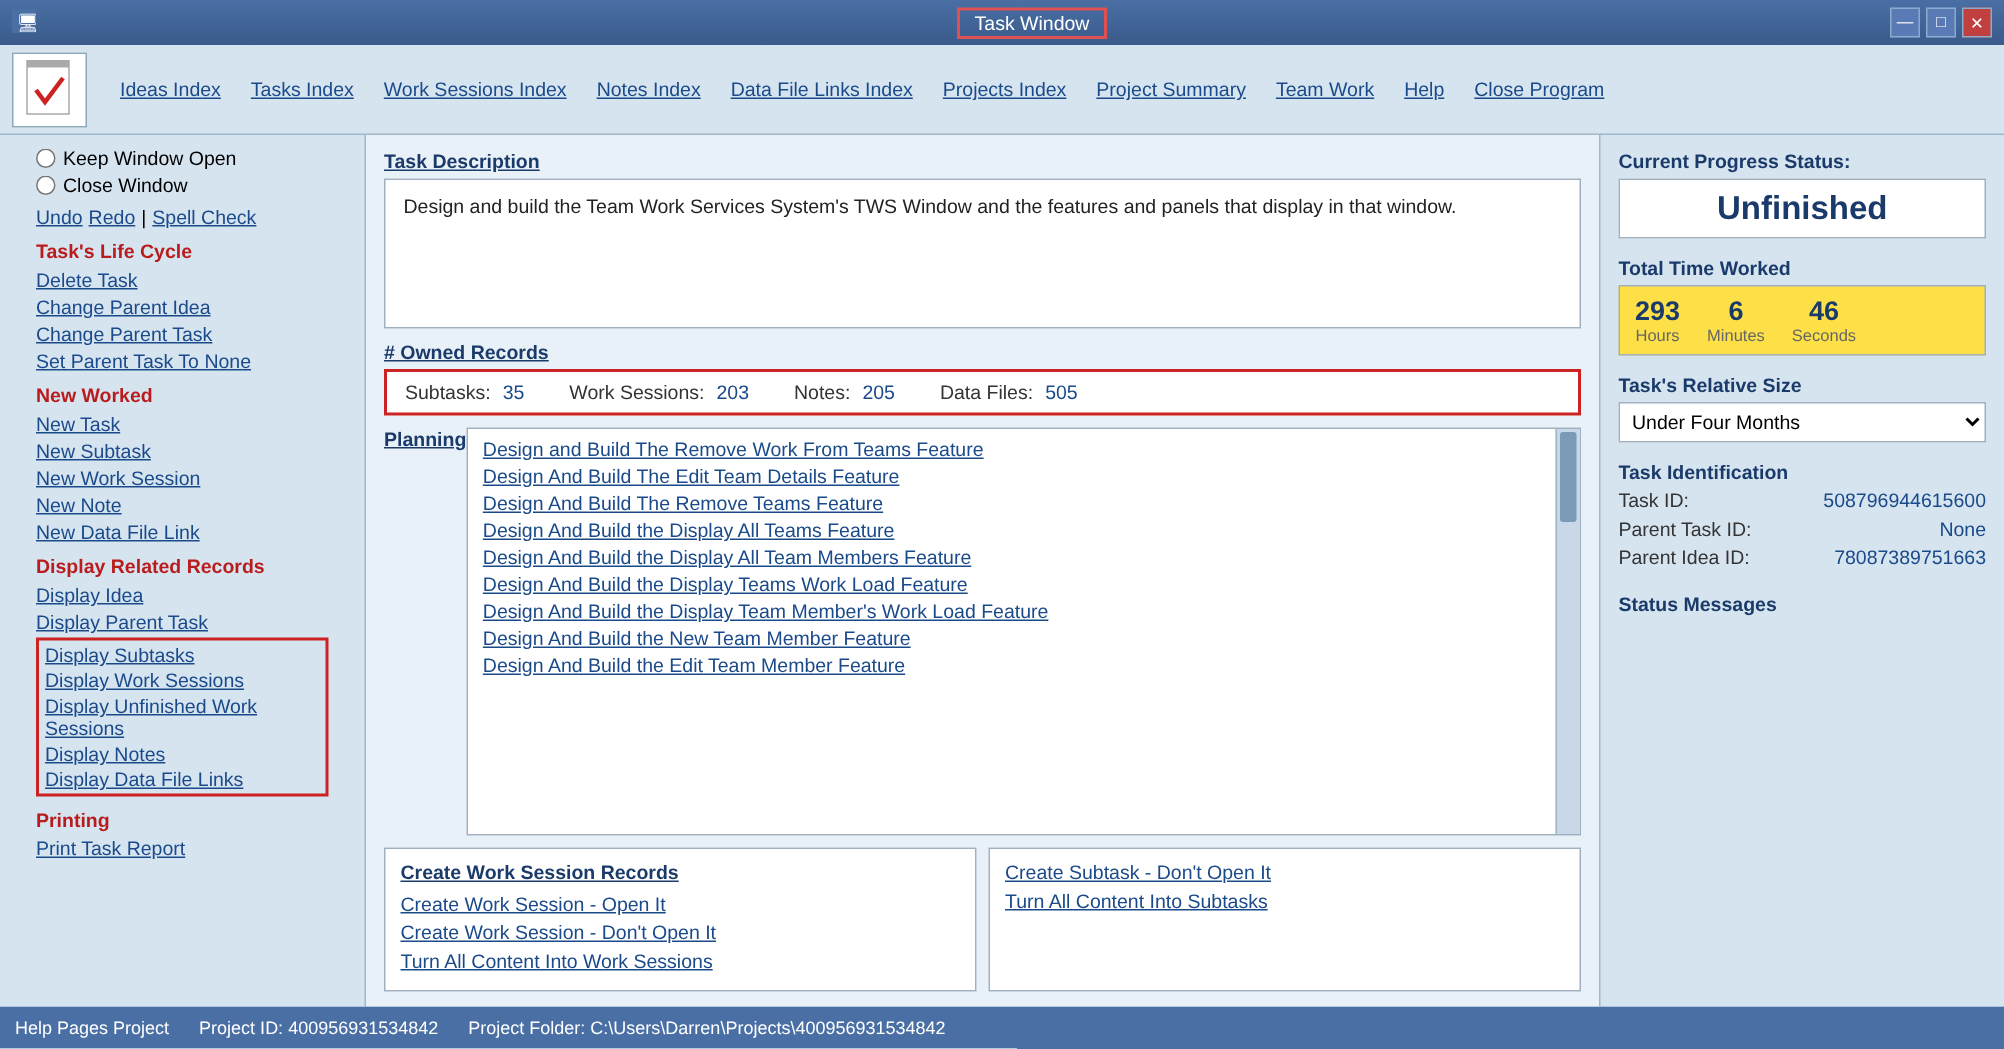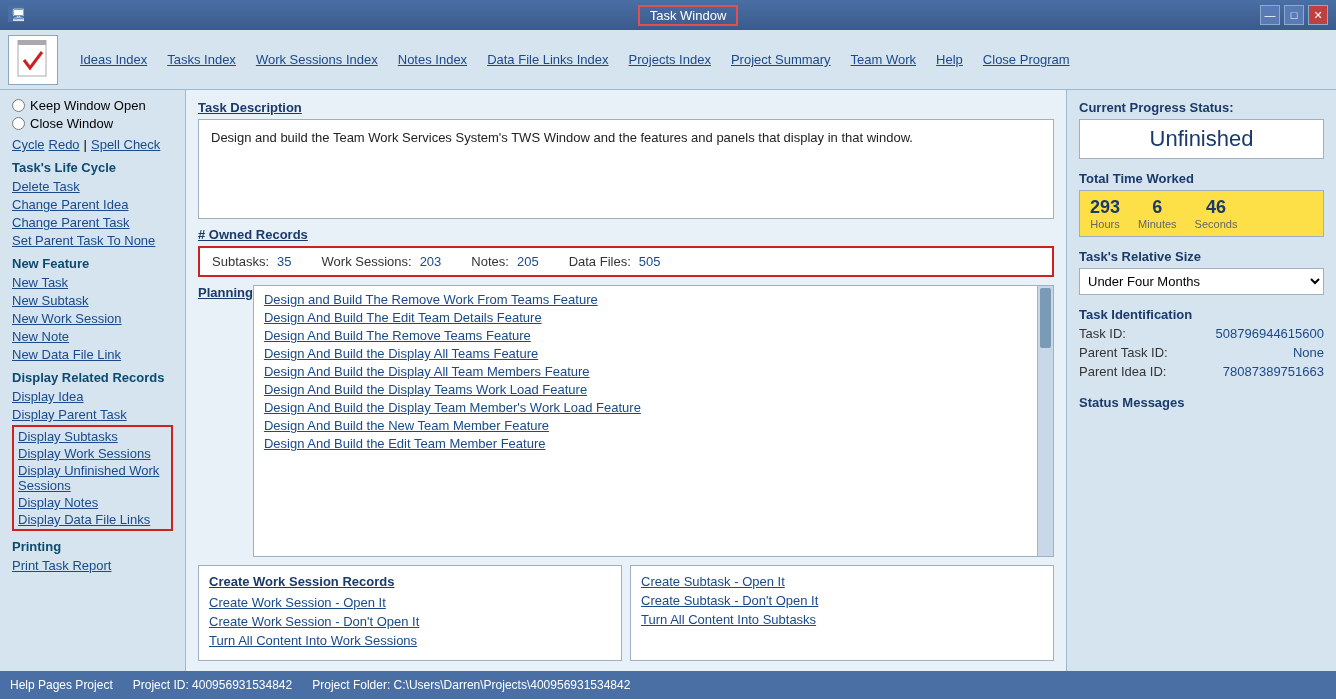--- a/index.html
+++ b/index.html
@@ -93,24 +93,24 @@
     }
 
     
     .main-layout {
       display: flex;
       height: calc(699px - 30px - 60px - 28px);
     }
 
     
     .sidebar {
-      width: 186px;
+      width: 244px;
       background: #d6e4f0;
       border-right: 1px solid #a0b8cc;
-      padding: 8px 12px;
+      padding: 8px 24px;
       overflow-y: auto;
       flex-shrink: 0;
     }
     .sidebar-radio-group {
       margin-bottom: 6px;
     }
     .sidebar-radio {
       display: flex;
       align-items: center;
       gap: 5px;
@@ -123,21 +123,21 @@
       gap: 4px;
       margin-bottom: 8px;
       font-size: 13px;
     }
     .sidebar-action-link {
       color: #1a4a8a;
       text-decoration: underline;
       cursor: pointer;
     }
     .sidebar-section-title {
-      color: #0c4a6e;
+      color: #b91c1c;
       font-weight: bold;
       font-size: 13px;
       margin-top: 8px;
       margin-bottom: 4px;
     }
     .sidebar-item {
       color: #1a4a8a;
       text-decoration: underline;
       cursor: pointer;
       display: block;
@@ -256,21 +256,21 @@
     }
     .progress-status-box {
       background: white;
       border: 1px solid #a0b0c0;
       padding: 6px 10px;
       text-align: center;
     }
     .progress-status-value {
       font-size: 22px;
       color: #1a3a6a;
-      font-weight: normal;
+      font-weight: bold;
     }
     .time-worked-row {
       display: flex;
       gap: 18px;
       background: #fde047;
       border: 1px solid #a0b0c0;
       padding: 6px 10px;
     }
     .time-unit {
       display: flex;
@@ -364,36 +364,36 @@
       <label class="sidebar-radio">
         <input type="radio" name="windowBehavior" style="">
         <span>Keep Window Open</span>
       </label>
       <label class="sidebar-radio">
         <input type="radio" name="windowBehavior" style="">
         <span>Close Window</span>
       </label>
     </div>
     <div class="sidebar-action-row">
-      <a class="sidebar-action-link">Cycle</a>
+      <a class="sidebar-action-link">Undo</a>
       <a class="sidebar-action-link">Redo</a>
       <span>|</span>
       <a class="sidebar-action-link">Spell Check</a>
     </div>
 
     <div class="sidebar-group">
       <div class="sidebar-section-title">Task's Life Cycle</div>
       <a class="sidebar-item">Delete Task</a>
       <a class="sidebar-item">Change Parent Idea</a>
       <a class="sidebar-item">Change Parent Task</a>
       <a class="sidebar-item">Set Parent Task To None</a>
     </div>
 
     <div class="sidebar-group">
-      <div class="sidebar-section-title">New Feature</div>
+      <div class="sidebar-section-title">New Worked</div>
       <a class="sidebar-item">New Task</a>
       <a class="sidebar-item">New Subtask</a>
       <a class="sidebar-item">New Work Session</a>
       <a class="sidebar-item">New Note</a>
       <a class="sidebar-item">New Data File Link</a>
     </div>
 
     <div class="sidebar-group">
       <div class="sidebar-section-title">Display Related Records</div>
       <a class="sidebar-item">Display Idea</a>
@@ -464,21 +464,20 @@
     </div>
 
     <div class="create-records-row">
       <div class="create-records-panel">
         <div class="create-records-panel-title">Create Work Session Records</div>
         <a class="create-link">Create Work Session - Open It</a>
         <a class="create-link">Create Work Session - Don't Open It</a>
         <a class="create-link">Turn All Content Into Work Sessions</a>
       </div>
       <div class="create-records-panel">
-        <a class="create-link">Create Subtask - Open It</a>
         <a class="create-link">Create Subtask - Don't Open It</a>
         <a class="create-link">Turn All Content Into Subtasks</a>
       </div>
     </div>
   </div>
 
   <div class="right-panel">
 
     <div>
       <div class="right-section-title">Current Progress Status:</div>

